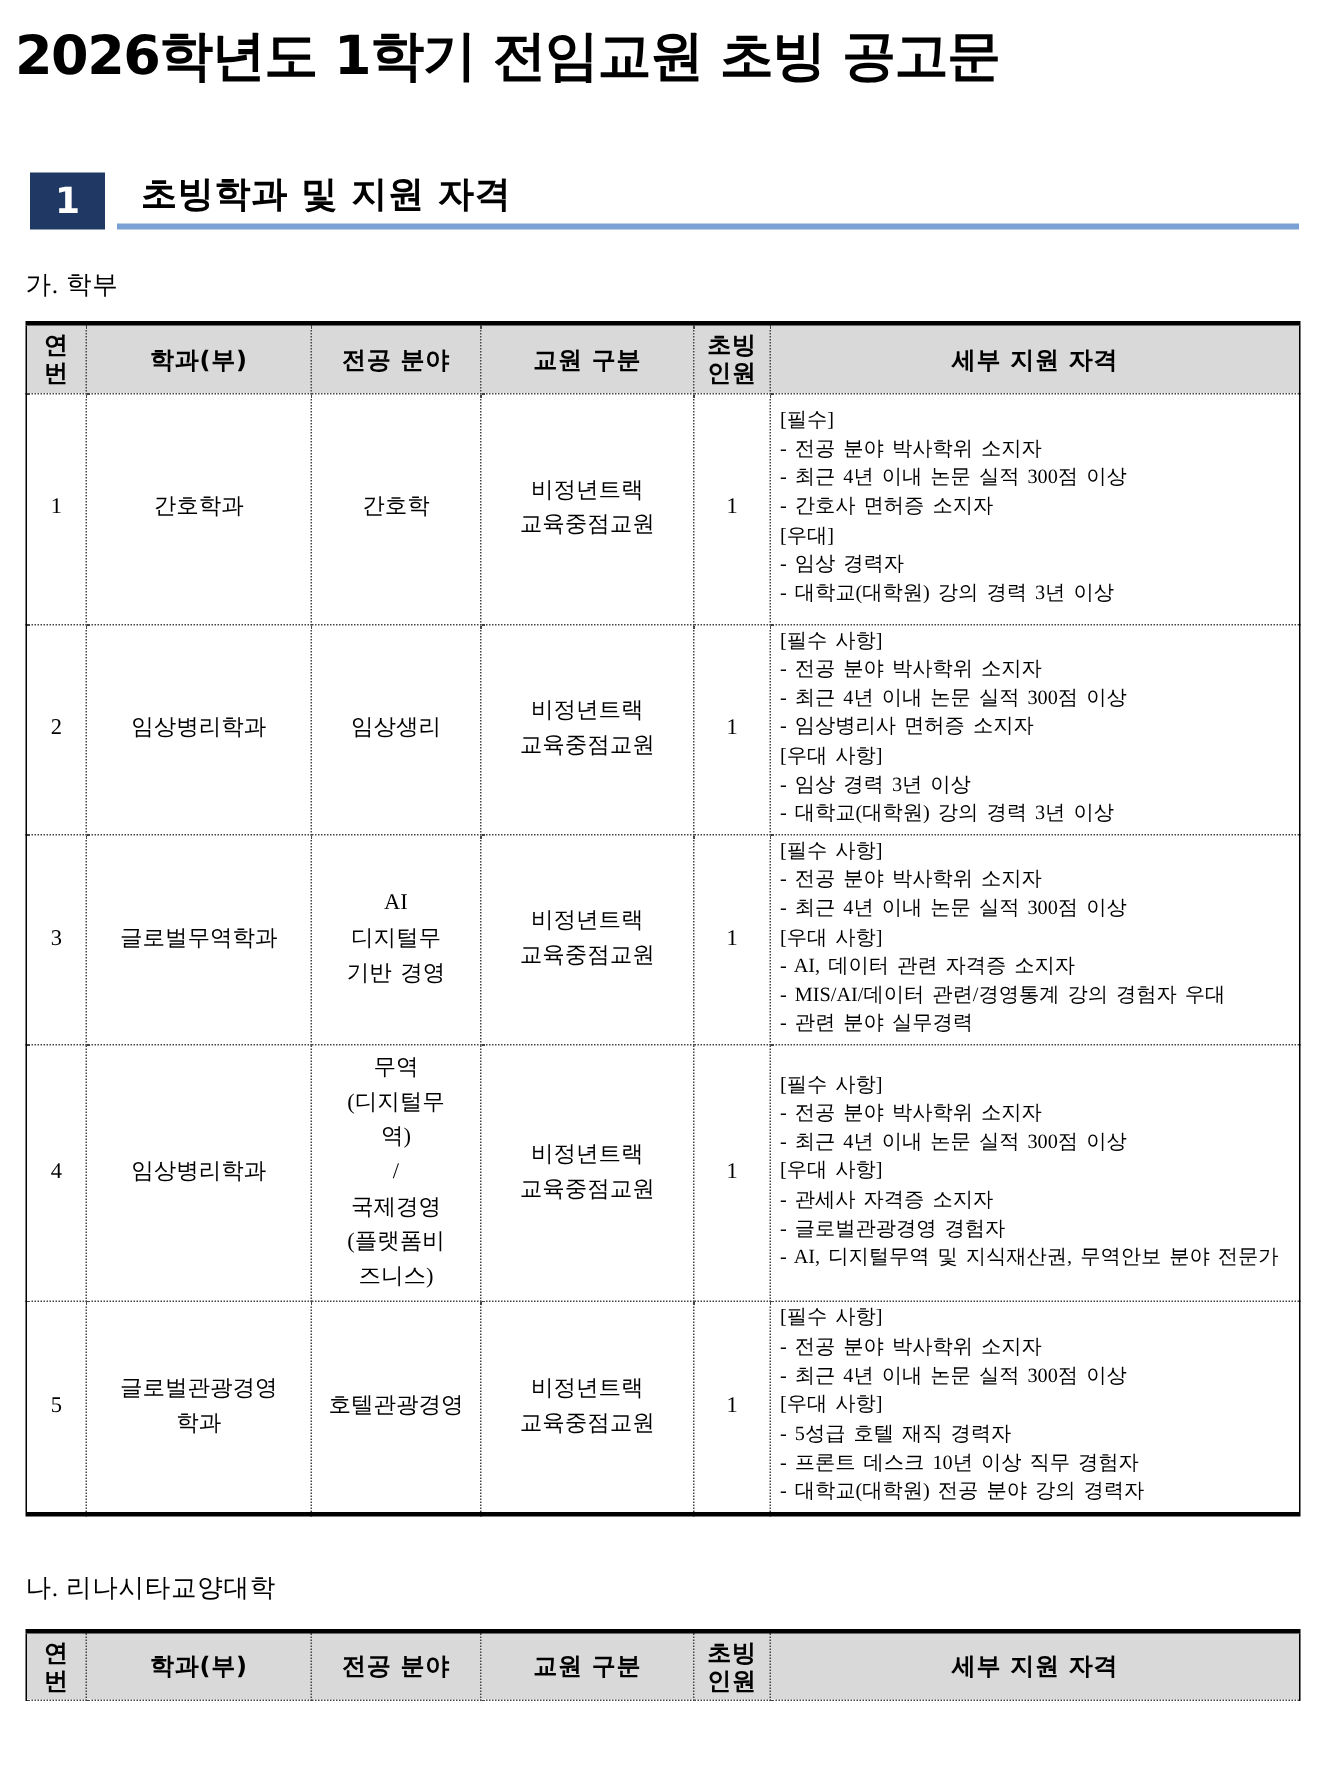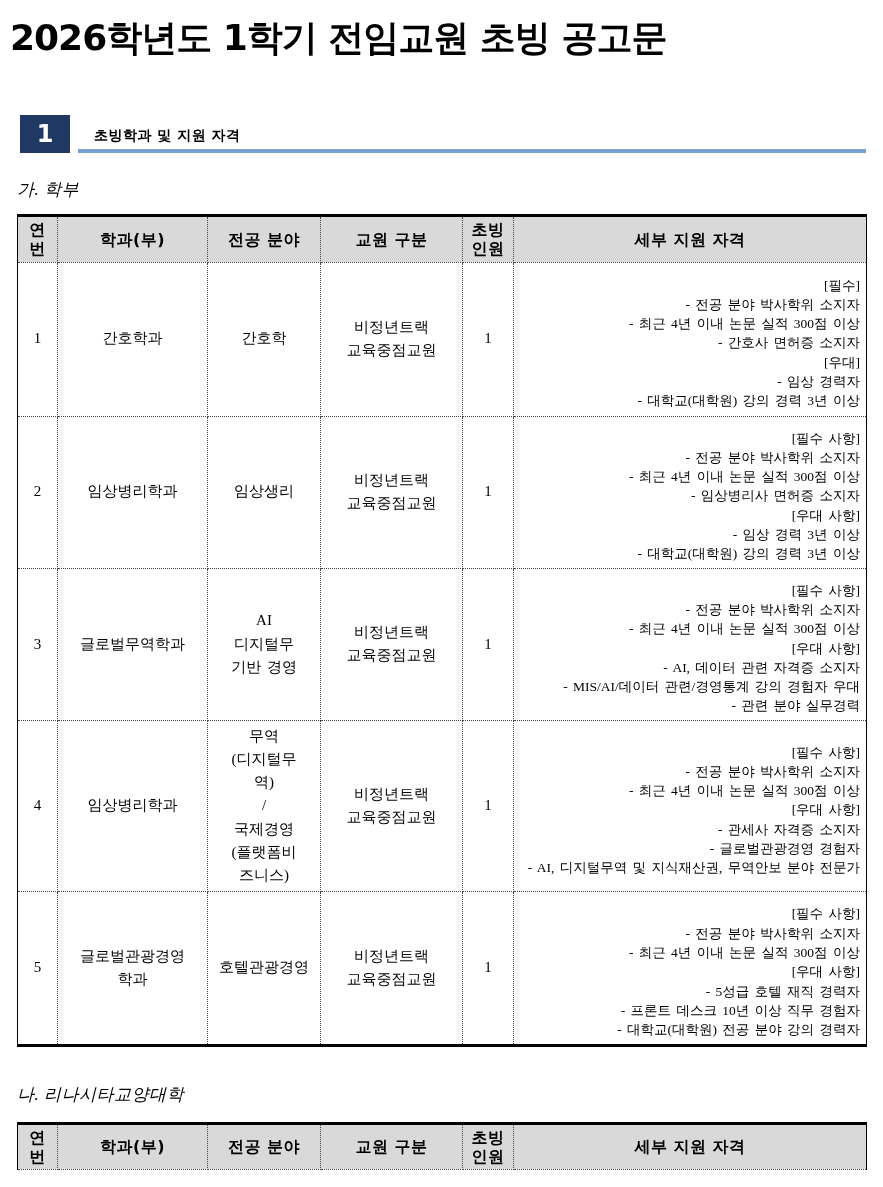--- a/index.html
+++ b/index.html
@@ -44,29 +44,28 @@
     font-size: 24px;
     flex: 0 0 auto;
   }
   .section-rest {
     flex: 1;
     border-bottom: 4px solid var(--underline);
     margin-left: 8px;
     padding: 0 0 5px 16px;
     font-family: "DejaVu Sans", "Liberation Sans", sans-serif;
     font-weight: 800;
-    font-size: 14px;
+    font-size: 24px;
     letter-spacing: 0.5px;
     line-height: 1.2;
   }
   .subsection {
     margin: 25px 17px 0 17px;
     font-size: 17px;
     letter-spacing: 0.5px;
-    font-style: italic;
   }
   .subsection-b { margin-top: 36px; }
   table {
     width: 849px;
     margin: 13px 17px 0 17px;
     border-collapse: collapse;
     table-layout: fixed;
   }
   table.t1 {
     border-top: 3px solid #000;
@@ -107,26 +106,26 @@
   .t1 tbody tr:nth-child(5) { height: 140px; }
   .c-center {
     text-align: center;
     white-space: pre-line;
     font-size: 15px;
     line-height: 1.55;
     padding: 4px 2px;
     word-spacing: 2px;
   }
   .c-details {
-    padding: 12px 6px 4px 6px;
+    padding: 0 6px 4px 6px;
     font-size: 13.5px;
     line-height: 1.43;
     word-spacing: 2px;
     vertical-align: middle;
-    text-align: right;
+    text-align: left;
   }
   .detail-line.hang {
     padding-left: 14px;
     text-indent: -14px;
   }
 </style>
 </head>
 <body>
 
 <h1 class="doc-title">2026학년도 1학기 전임교원 초빙 공고문</h1>

